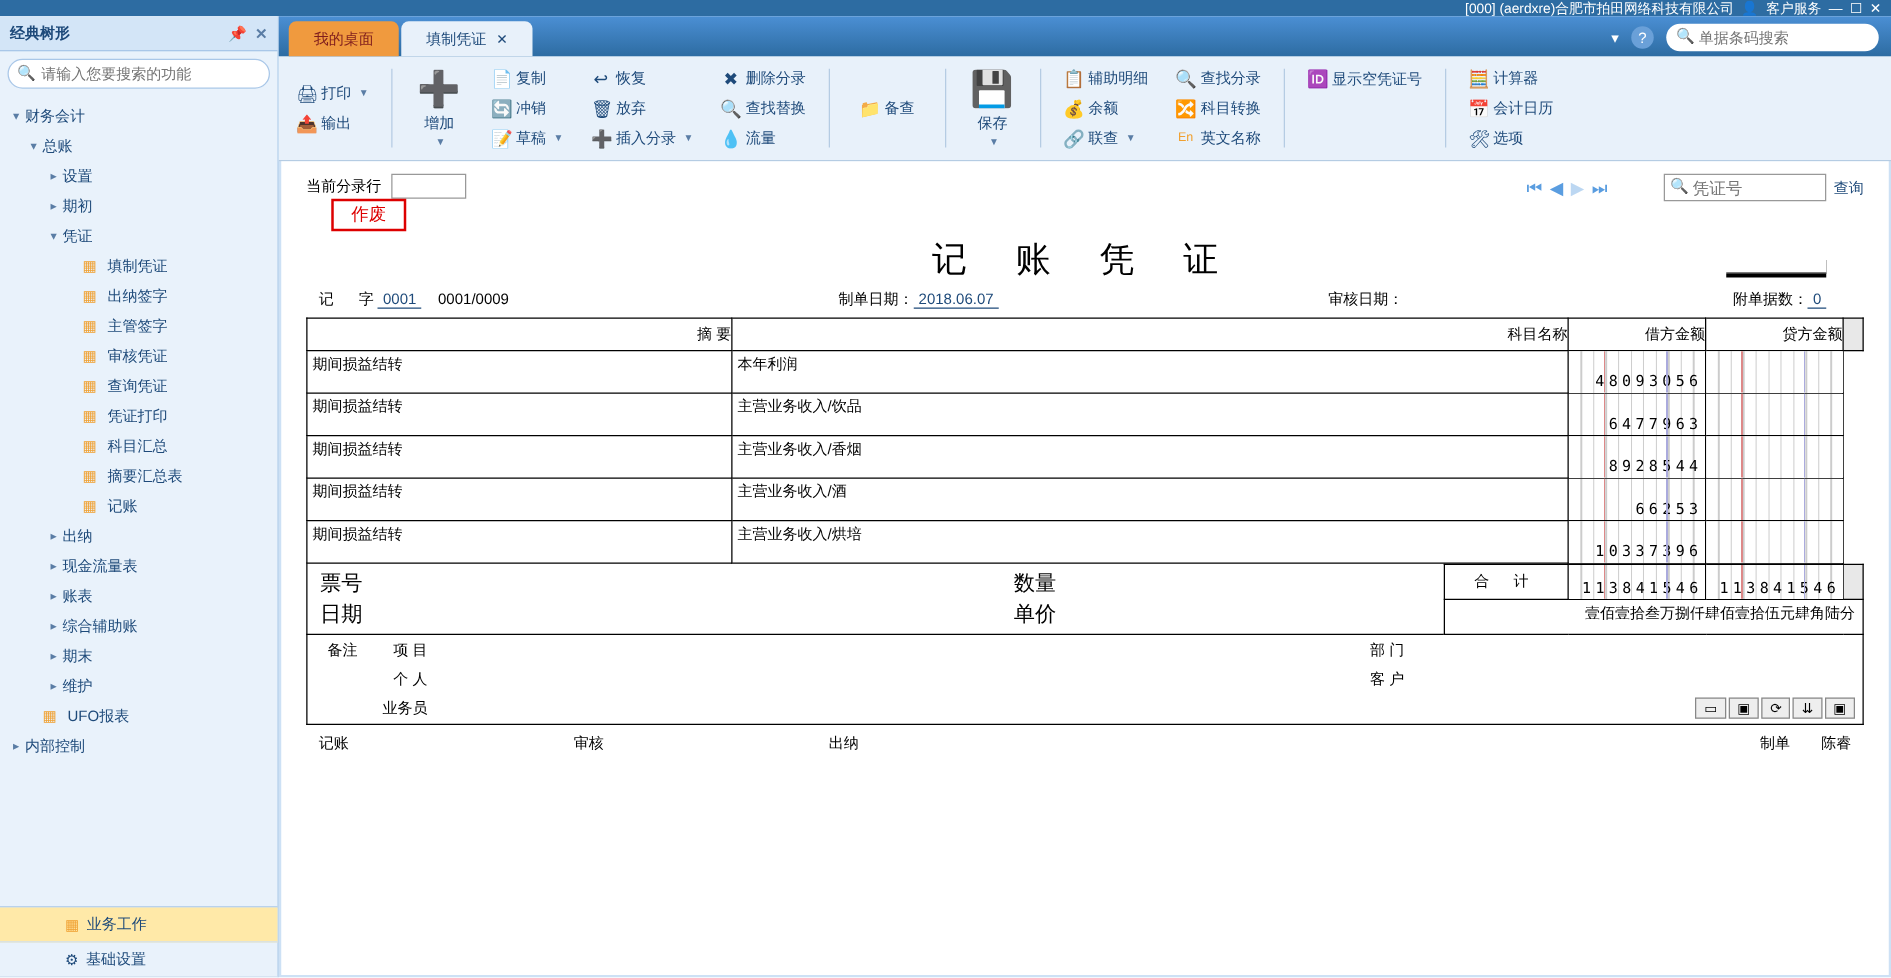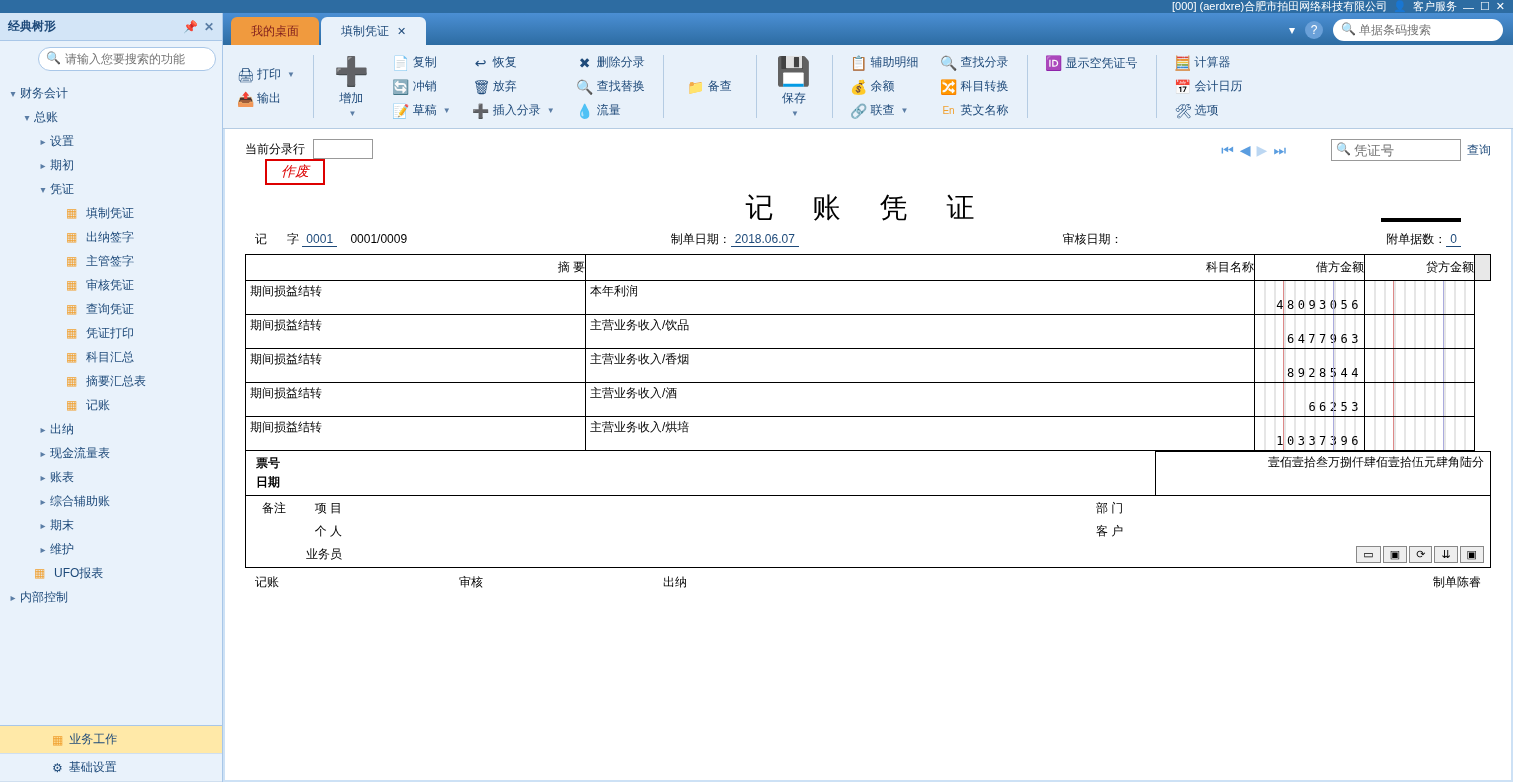--- a/index.html
+++ b/index.html
@@ -6,21 +6,21 @@
 body { background: #fff; font-size: 12px; overflow: hidden; }
 
 .titlebar { background: #2d6ca2; height: 13px; display: flex; align-items: center; color: #fff; padding: 0 8px; justify-content: flex-end; gap: 6px; font-size: 11px; }
 
 .main-container { display: flex; height: calc(782px - 13px); }
 
 
 .sidebar { width: 223px; background: #e9f2fb; border-right: 1px solid #a9c7e8; display: flex; flex-direction: column; }
 .sidebar-header { background: #d3e5f7; height: 28px; display: flex; align-items: center; padding: 0 8px; color: #1e4a7a; font-weight: bold; border-bottom: 1px solid #a9c7e8; justify-content: space-between; }
 .sidebar-header .icons { display: flex; gap: 6px; color: #5a7da5; }
-.sidebar-search { padding: 6px; margin-left: 32px; }
+.sidebar-search { padding: 6px; }
 .sidebar-search input { width: 100%; height: 24px; border: 1px solid #a9c7e8; border-radius: 12px; padding: 0 10px 0 26px; background: #fff; color: #999; font-size: 12px; }
 .search-wrap { position: relative; }
 .search-wrap::before { content: "🔍"; position: absolute; left: 8px; top: 4px; font-size: 12px; color: #888; }
 .tree { flex: 1; overflow: auto; padding: 4px 0; }
 .tree-item { display: flex; align-items: center; height: 24px; padding: 0 6px; color: #1e4a7a; cursor: pointer; white-space: nowrap; }
 .tree-item .arrow { width: 14px; font-size: 10px; color: #5a7da5; text-align: center; }
 .tree-item .icon { width: 16px; margin-right: 4px; font-size: 12px; }
 .indent-1 { padding-left: 20px; }
 .indent-2 { padding-left: 36px; }
 .indent-3 { padding-left: 52px; }
@@ -54,53 +54,53 @@
 
 .content { flex: 1; background: #fff; margin: 0 2px 2px 2px; padding: 10px 20px; position: relative; overflow: auto; }
 .row-info { display: flex; align-items: center; gap: 8px; margin-bottom: 6px; }
 .row-info input { width: 60px; height: 20px; border: 1px solid #999; }
 .pager { position: absolute; right: 20px; top: 10px; display: flex; align-items: center; gap: 6px; }
 .pager .nav { color: #5a9de0; cursor: pointer; font-size: 14px; }
 .pager input { width: 130px; height: 22px; border: 1px solid #999; padding: 0 6px 0 22px; }
 .pager .search-wrap2 { position: relative; margin-left: 39px; }
 .pager .search-wrap2::before { content: "🔍"; position: absolute; left: 5px; top: 3px; font-size: 12px; color: #888; }
 .pager .query-btn { color: #1e4a7a; cursor: pointer; }
-.status-stamp { position: absolute; top: -30px; left: 20px; border: 2px solid #d00; color: #d00; padding: 2px 14px; font-size: 14px; font-style: italic; }
+.status-stamp { position: absolute; top: -30px; left: 20px; border: 2px solid #d00; color: #d00; padding: 2px 14px; font-size: 14px; }
 .voucher-title { text-align: center; font-size: 28px; letter-spacing: 16px; font-family: "SimSun"; margin: 10px 0 4px 0; }
 .right-underline { position: absolute; right: 30px; top: 16px; width: 80px; border-bottom: 1px solid #000; height: 14px; box-shadow: 0 3px 0 #000; }
 .voucher-meta { display: flex; padding: 0 10px 6px 10px; align-items: baseline; gap: 40px; font-size: 12px; }
 .voucher-meta .underline { border-bottom: 1px solid #1e4a7a; color: #1e4a7a; padding: 0 4px; }
 .voucher-meta .spacer { flex: 1; }
 
 .grid { width: 100%; border-collapse: collapse; }
 .grid th, .grid td { border: 1px solid #000; font-size: 12px; font-weight: normal; }
 .grid th { height: 26px; text-align: right; background: #fff; }
 .grid .col-summary { width: 340px; }
 .grid .col-subject { width: auto; }
 .grid .col-amount { width: 110px; }
 .grid td { height: 34px; padding: 2px 4px; vertical-align: top; }
 .amount-cell { position: relative; background: repeating-linear-gradient(90deg, #fff 0 9px, #ccc 9px 10px); text-align: right; font-family: monospace; font-size: 12px; padding-right: 2px !important; vertical-align: bottom !important; letter-spacing: 3.5px; }
 .amount-cell::before { content: ""; position: absolute; inset: 0; background: linear-gradient(90deg, transparent 0 28px, #d88 28px 29px, transparent 29px 78px, #aad 78px 79px, transparent 79px 100%); pointer-events: none; }
 
 .total-row td { height: 22px; vertical-align: middle; }
 .total-label { text-align: center; letter-spacing: 8px; }
 
-.info-box { border: 1px solid #000; border-top: none; padding: 4px 10px; font-size: 12px; display: flex; font-weight: bold; }
+.info-box { border: 1px solid #000; border-top: none; padding: 4px 10px; font-size: 17px; display: flex; }
 .info-box .left-labels { display: flex; flex-direction: column; gap: 2px; min-width: 60px; }
 .info-box .mid { flex: 1; display: flex; flex-direction: column; gap: 2px; }
 
 .remark-box { border: 1px solid #000; border-top: none; padding: 4px 10px; display: flex; gap: 20px; font-size: 12px; min-height: 56px; position: relative; text-align: right; }
 .remark-box .label { width: 30px; }
 .remark-box .cols { display: flex; flex-direction: column; gap: 6px; }
 .remark-box .dep { position: absolute; left: 850px; top: 4px; display: flex; flex-direction: column; gap: 6px; }
 .remark-icons { position: absolute; right: 6px; bottom: 4px; display: flex; gap: 2px; }
 .remark-icons span { border: 1px solid #888; padding: 1px 6px; font-size: 11px; background: #eee; }
 
 .signatures { display: flex; padding: 6px 10px; font-size: 12px; gap: 180px; }
-.signatures .sig-right { margin-left: auto; display: flex; gap: 0; }
+.signatures .sig-right { margin-left: auto; display: flex; gap: 25px; }
 </style>
 </head>
 <body>
 
 <div class="titlebar">
   <span>[000] (aerdxre)合肥市拍田网络科技有限公司</span>
   <span>👤</span>
   <span>客户服务</span>
   <span>—</span>
   <span>☐</span>
@@ -458,23 +458,33 @@
               </tr>
             </tbody>
         </table>
 
         <div style="display:flex;">
           <div class="info-box" style="flex:1;border-right:none">
             <div class="left-labels">
               <span>票号</span>
               <span>日期</span>
             </div>
+            <div class="mid" style="align-items:flex-end;padding-right:20px">
+              <span style="margin-left:auto;margin-right:280px">数量</span>
+              <span style="margin-left:auto;margin-right:280px">单价</span>
+            </div>
           </div>
           <table class="grid" style="width:336px;border-left:1px solid #000">
             <tbody>
+                <tr class="total-row">
+              <td class="total-label" style="width:100px">合  计</td>
+              <td class="amount-cell" style="width:110px">113841546</td>
+              <td class="amount-cell" style="width:110px">113841546</td>
+              <td style="width:16px;background:#e8e8e8"></td>
+            </tr>
             <tr>
                   <td colspan="4" style="text-align:right;padding:2px 6px;height:20px">壹佰壹拾叁万捌仟肆佰壹拾伍元肆角陆分</td>
                 </tr>
           </tbody>
             </table>
         </div>
 
         <div class="remark-box">
           <div class="label">备注</div>
           <div class="cols">

